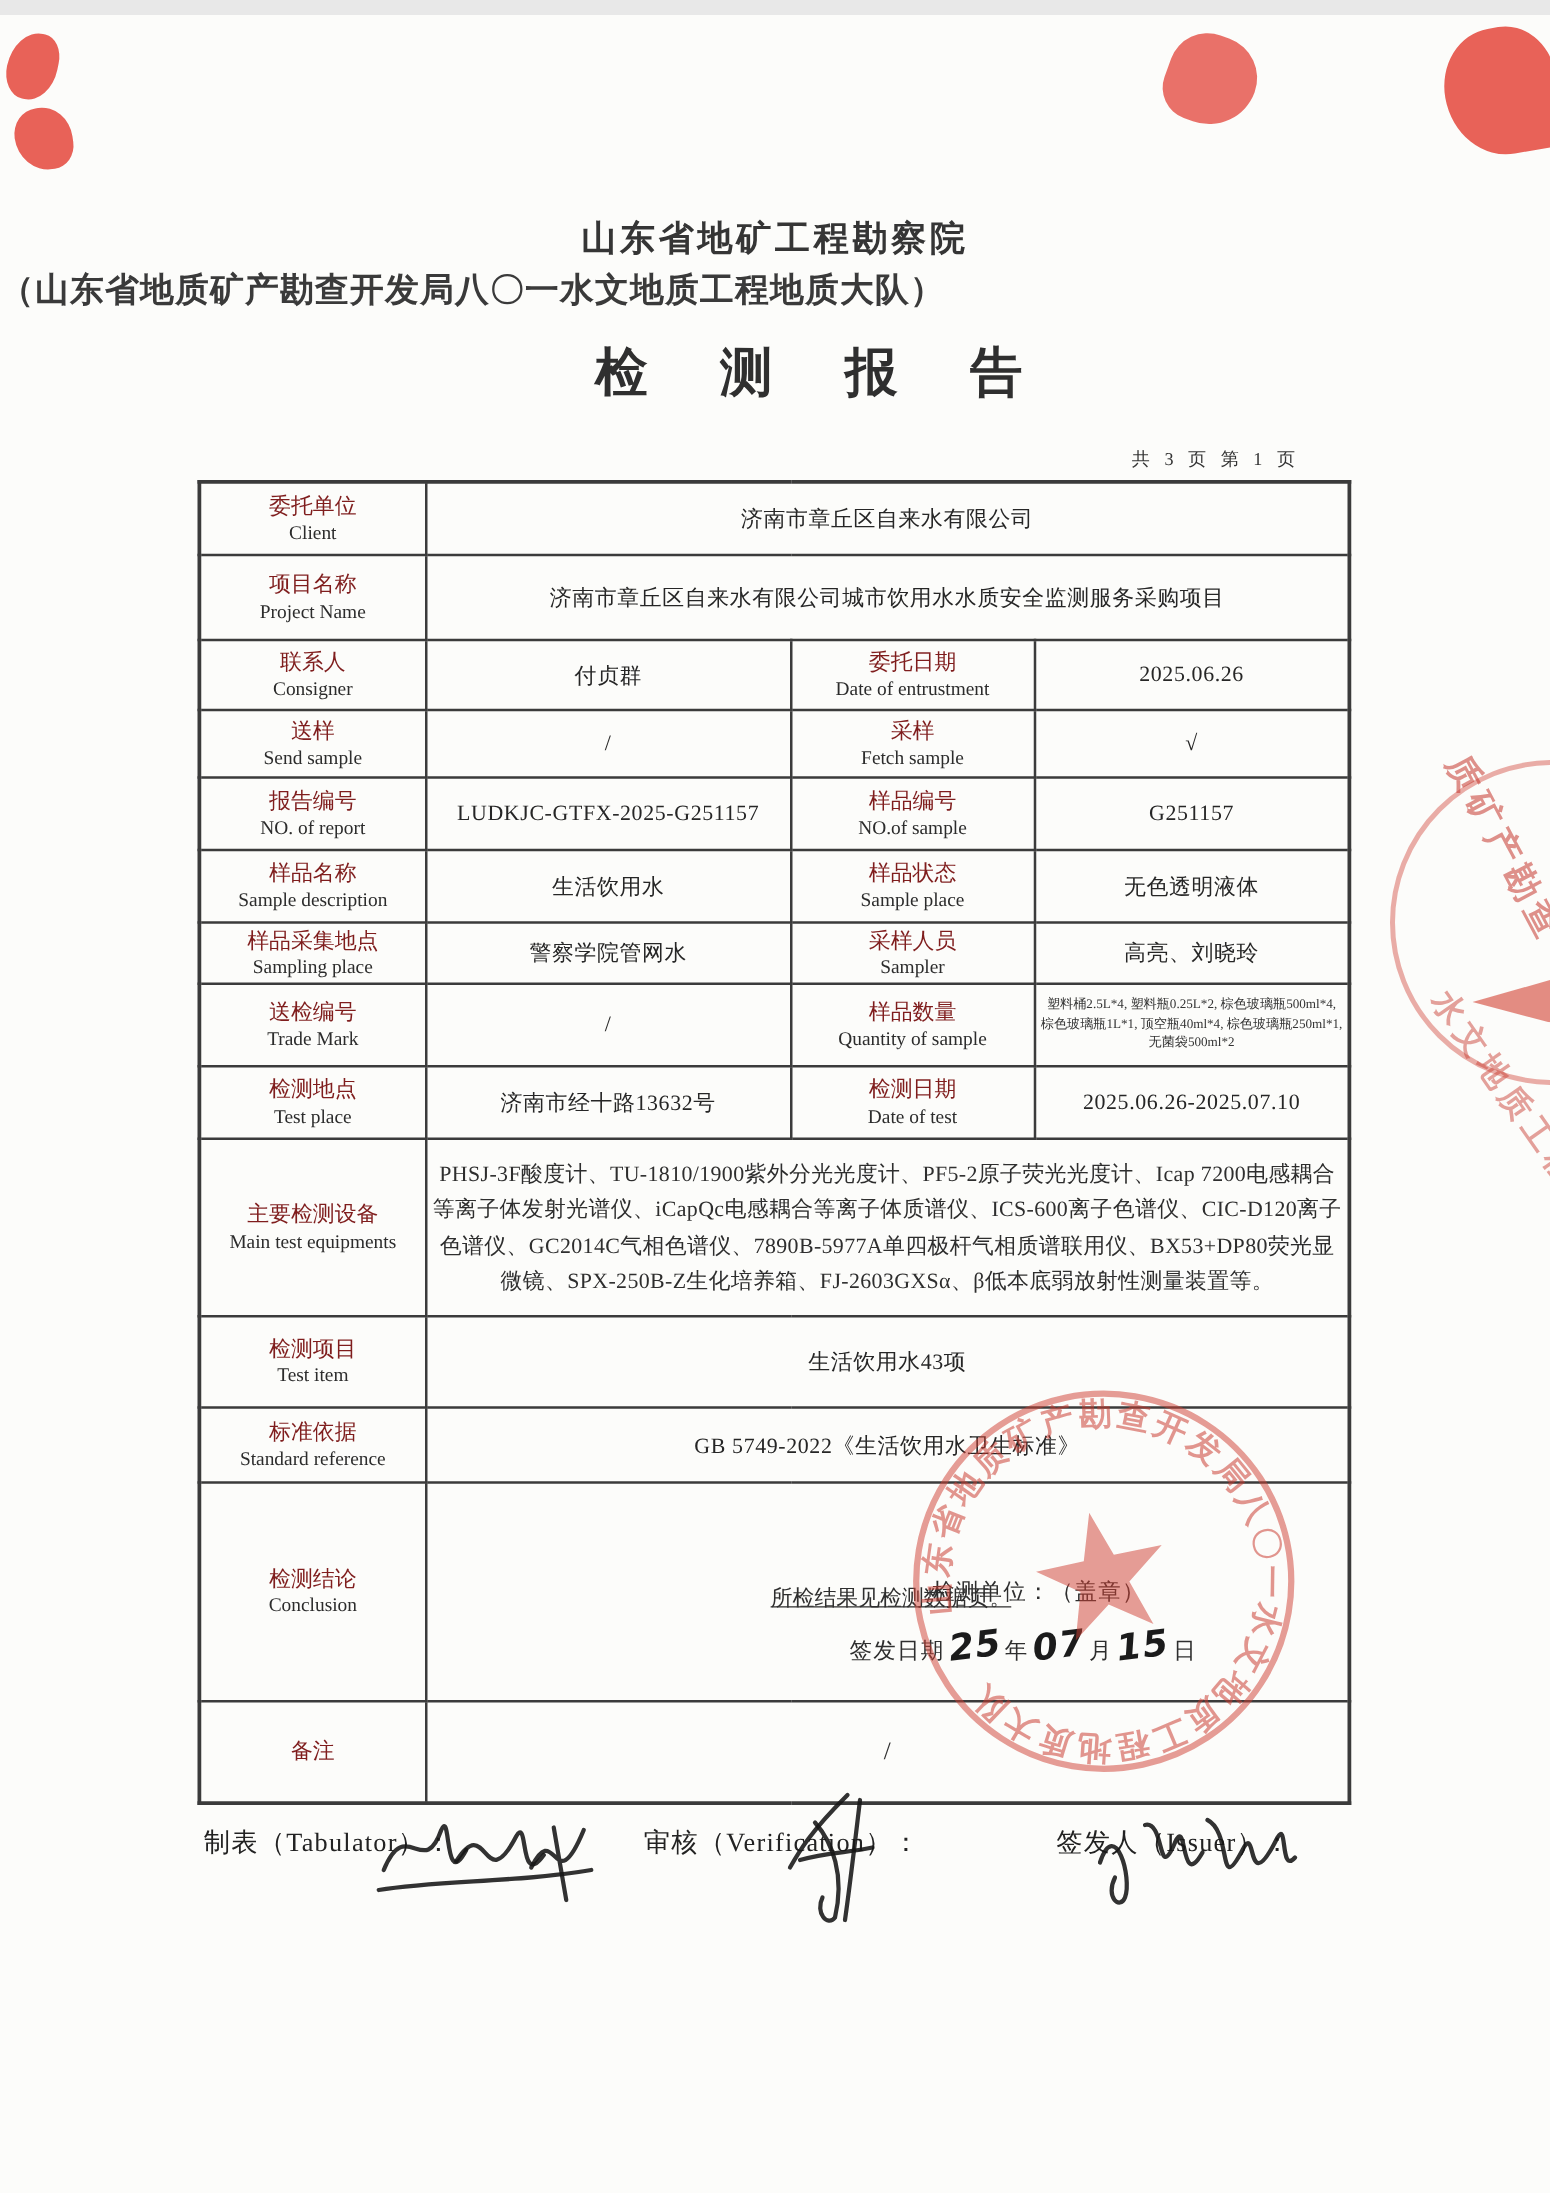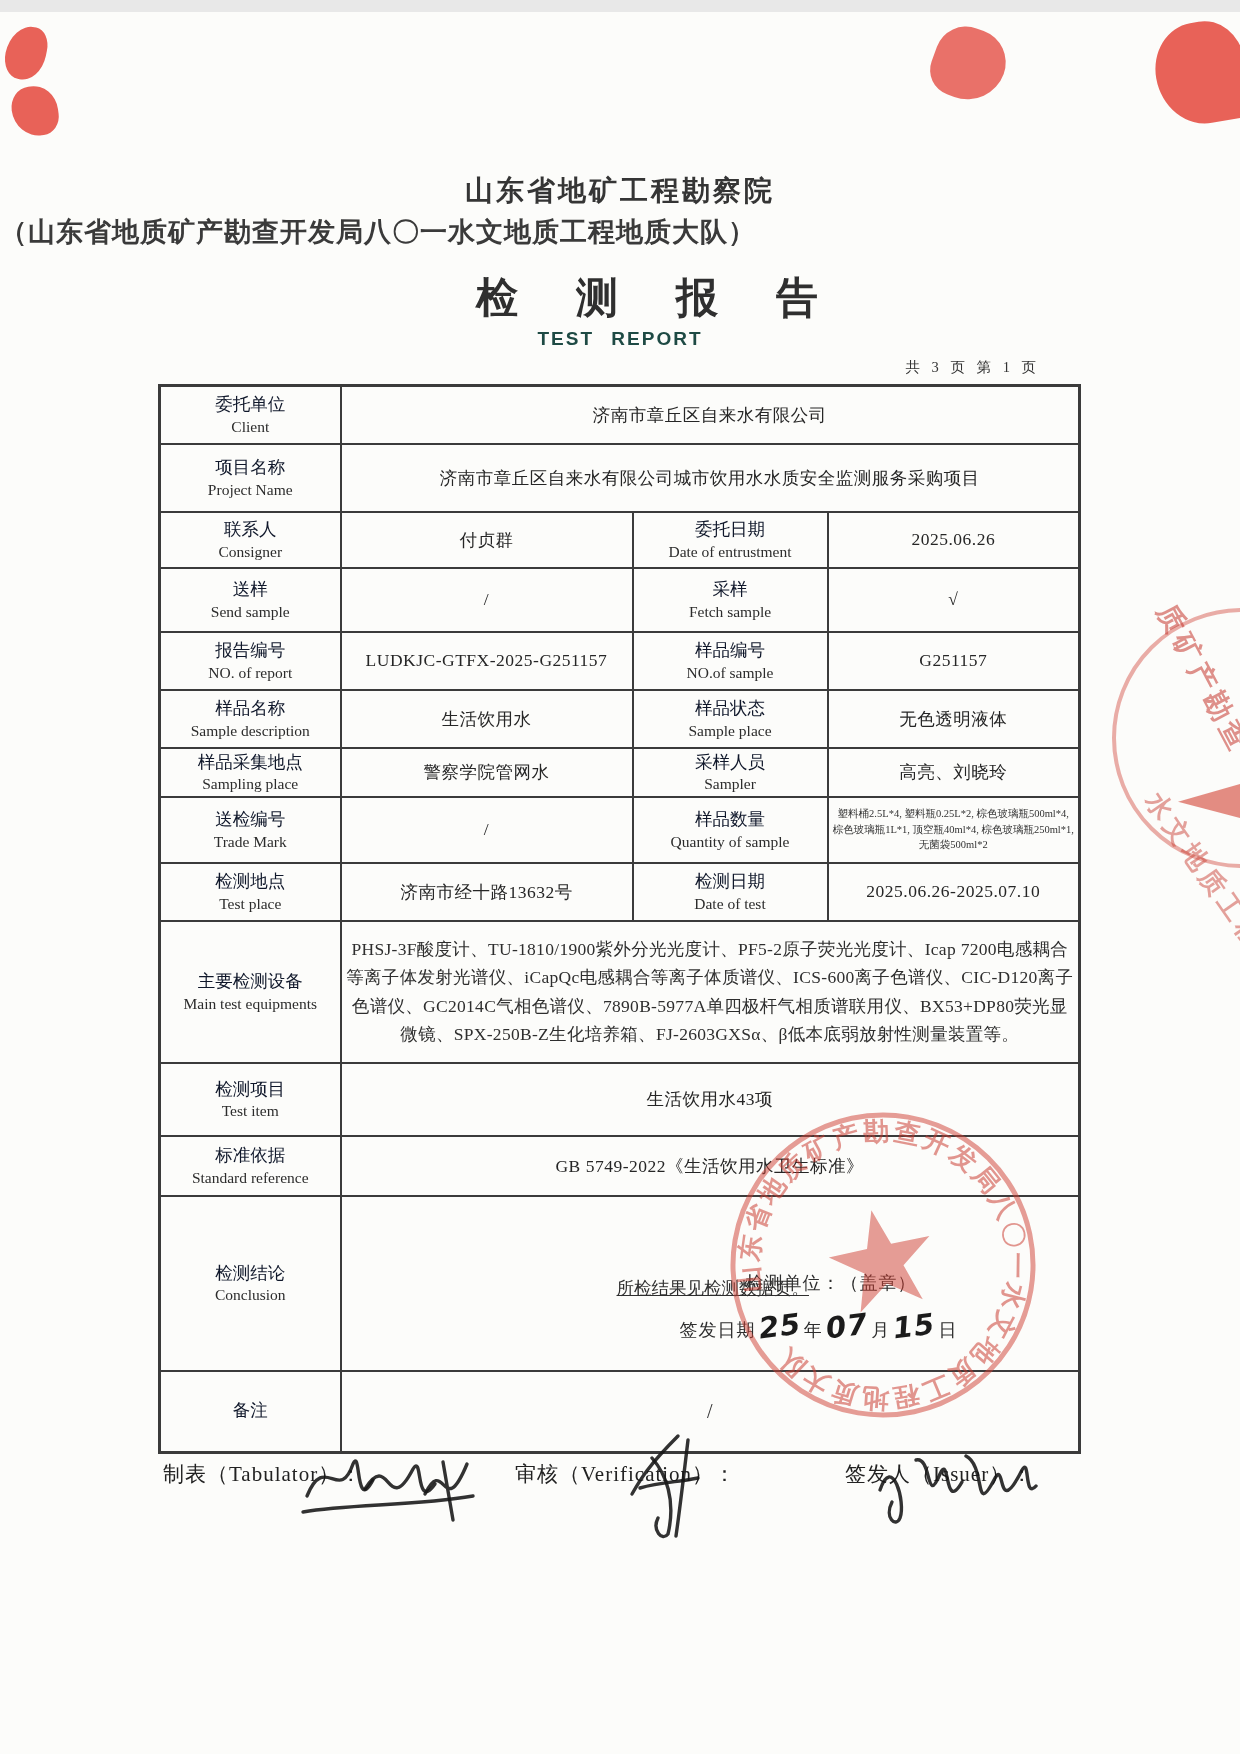--- a/index.html
+++ b/index.html
@@ -18,21 +18,21 @@
   .report-title-en{position:absolute;top:316px;left:0;width:1240px;text-align:center;
     font-size:19px;font-weight:700;letter-spacing:2px;word-spacing:10px;color:#1e4a44;
     font-family:"Liberation Sans","DejaVu Sans",sans-serif;}
   .page-info{position:absolute;top:346px;left:158px;width:882px;text-align:right;
     font-size:14.5px;letter-spacing:4px;color:#333;}
   
   table.report{position:absolute;left:158px;top:372px;width:920px;
     border-collapse:collapse;table-layout:fixed;border:3px solid #3b3b3b;}
   table.report td{border:2px solid #3b3b3b;vertical-align:middle;text-align:center;
     padding:2px 4px;overflow:hidden;}
-  td.lbl .cn{font-size:17.5px;color:#0f172a;line-height:1.35;}
+  td.lbl .cn{font-size:17.5px;color:#7f1d1d;line-height:1.35;}
   td.lbl .en{font-size:15.5px;color:#2c2c2c;line-height:1.25;}
   td.val{font-size:17.5px;color:#262626;letter-spacing:0.5px;}
   td.val-small{font-size:10.5px;line-height:1.5;letter-spacing:0;padding:2px 6px;color:#333;}
   td.val-left{text-align:left;vertical-align:top;padding:8px 6px 4px 6px;
     font-size:17.5px;line-height:1.62;letter-spacing:0.3px;}
   td.conclusion-cell{position:relative;text-align:left;vertical-align:top;text-decoration:underline;}
   .conc-text{padding:10px 0 0 6px;font-size:17.5px;}
   .conc-unit{position:absolute;left:404px;top:74px;font-size:18px;letter-spacing:1px;}
   .conc-date{position:absolute;left:338px;top:118px;font-size:18px;letter-spacing:1px;}
   .hw{display:inline-block;font-family:"DejaVu Sans",sans-serif;font-style:italic;
@@ -65,21 +65,20 @@
 <div class="page">
 
   <div class="blob blob-a"></div>
   <div class="blob blob-b"></div>
   <div class="blob blob-c"></div>
   <div class="blob blob-d"></div>
 
   <div class="org-title">山东省地矿工程勘察院</div>
   <div class="org-subtitle">（山东省地质矿产勘查开发局八〇一水文地质工程地质大队）</div>
   <div class="report-title">检测报告</div>
-  <div class="report-title-en">TEST REPORT</div>
   <div class="page-info">共 3 页 第 1 页</div>
 
   <table class="report">
     <colgroup>
         <col style="width:181px">
         <col style="width:292px">
         <col style="width:195px">
         <col style="width:252px">
       </colgroup>
     <tbody>
@@ -102,21 +101,21 @@
         <div class="cn">联系人</div>
         <div class="en">Consigner</div>
           </td>
       <td class="val">付贞群</td>
       <td class="lbl">
         <div class="cn">委托日期</div>
         <div class="en">Date of entrustment</div>
           </td>
       <td class="val">2025.06.26</td>
     </tr>
-    <tr style="height:64px">
+    <tr style="height:54px">
       <td class="lbl">
         <div class="cn">送样</div>
         <div class="en">Send sample</div>
           </td>
       <td class="val">/</td>
       <td class="lbl">
         <div class="cn">采样</div>
         <div class="en">Fetch sample</div>
           </td>
       <td class="val">√</td>

